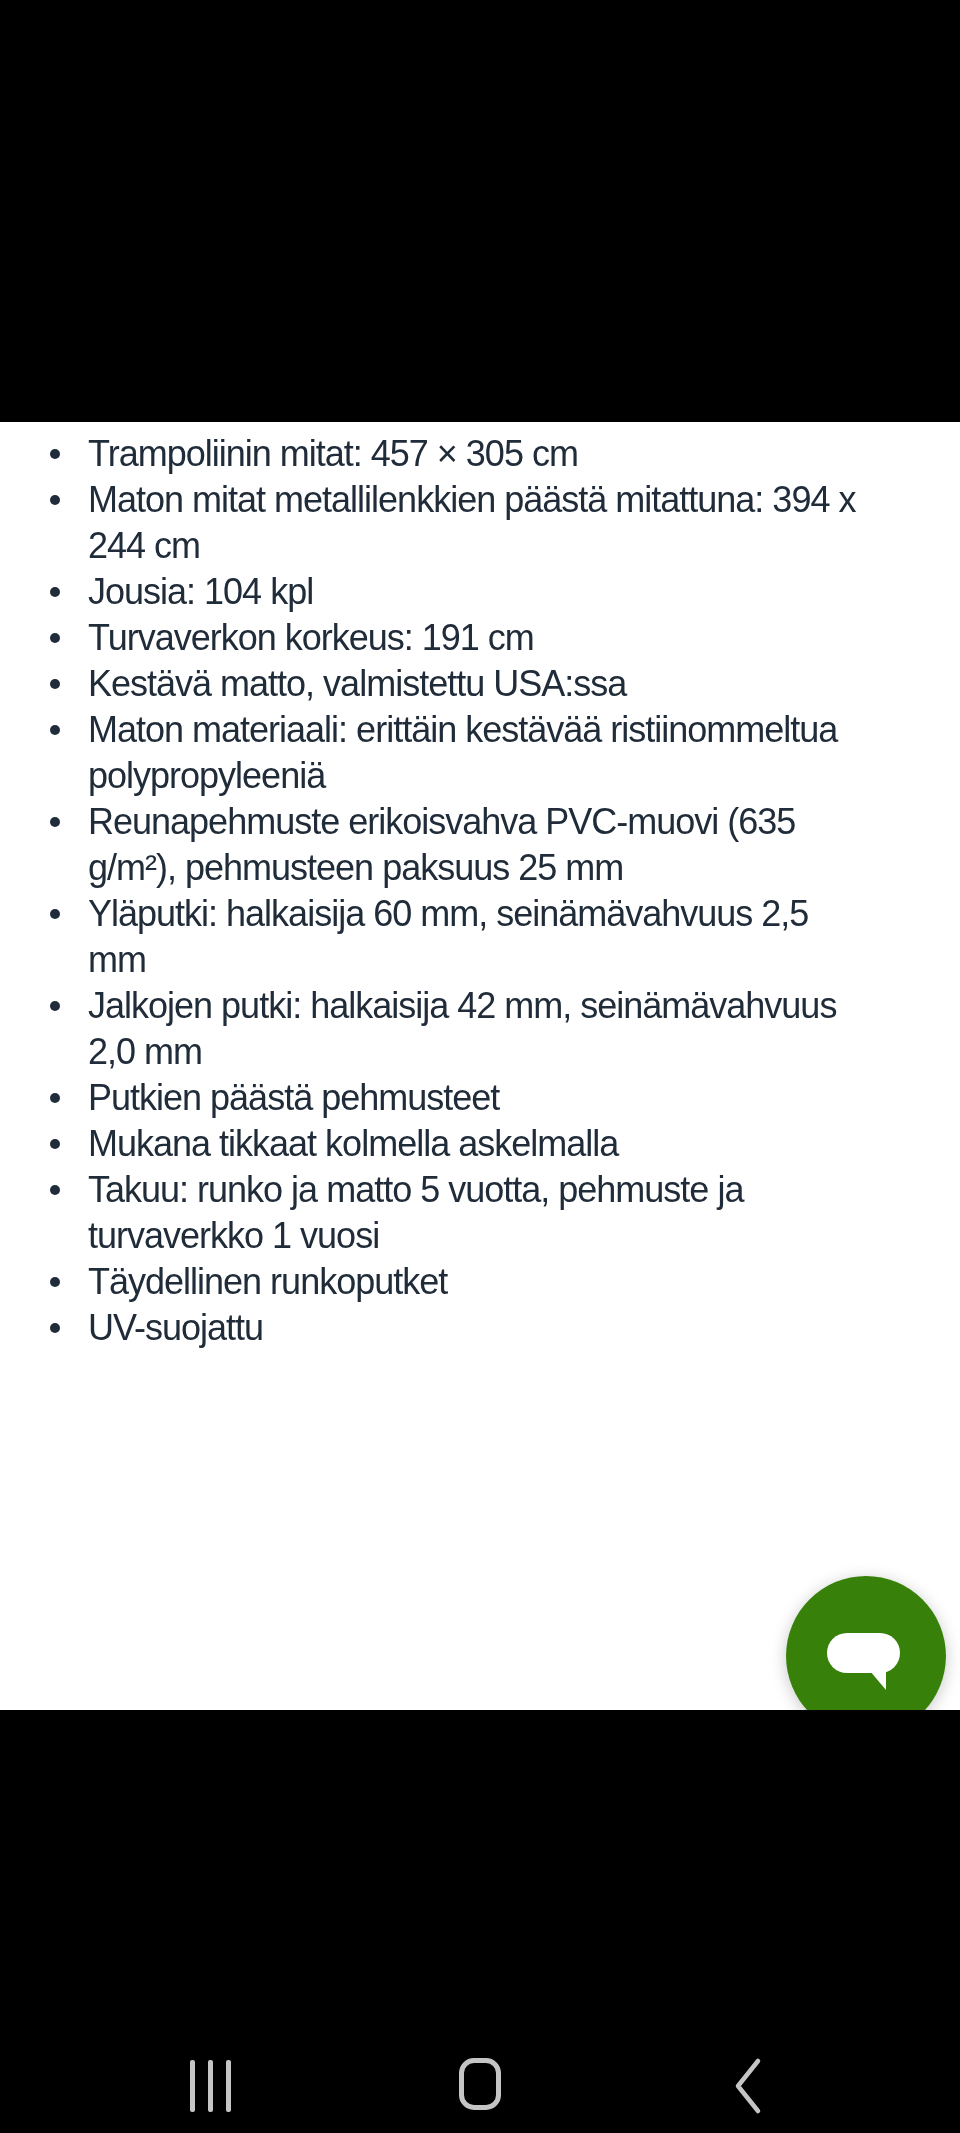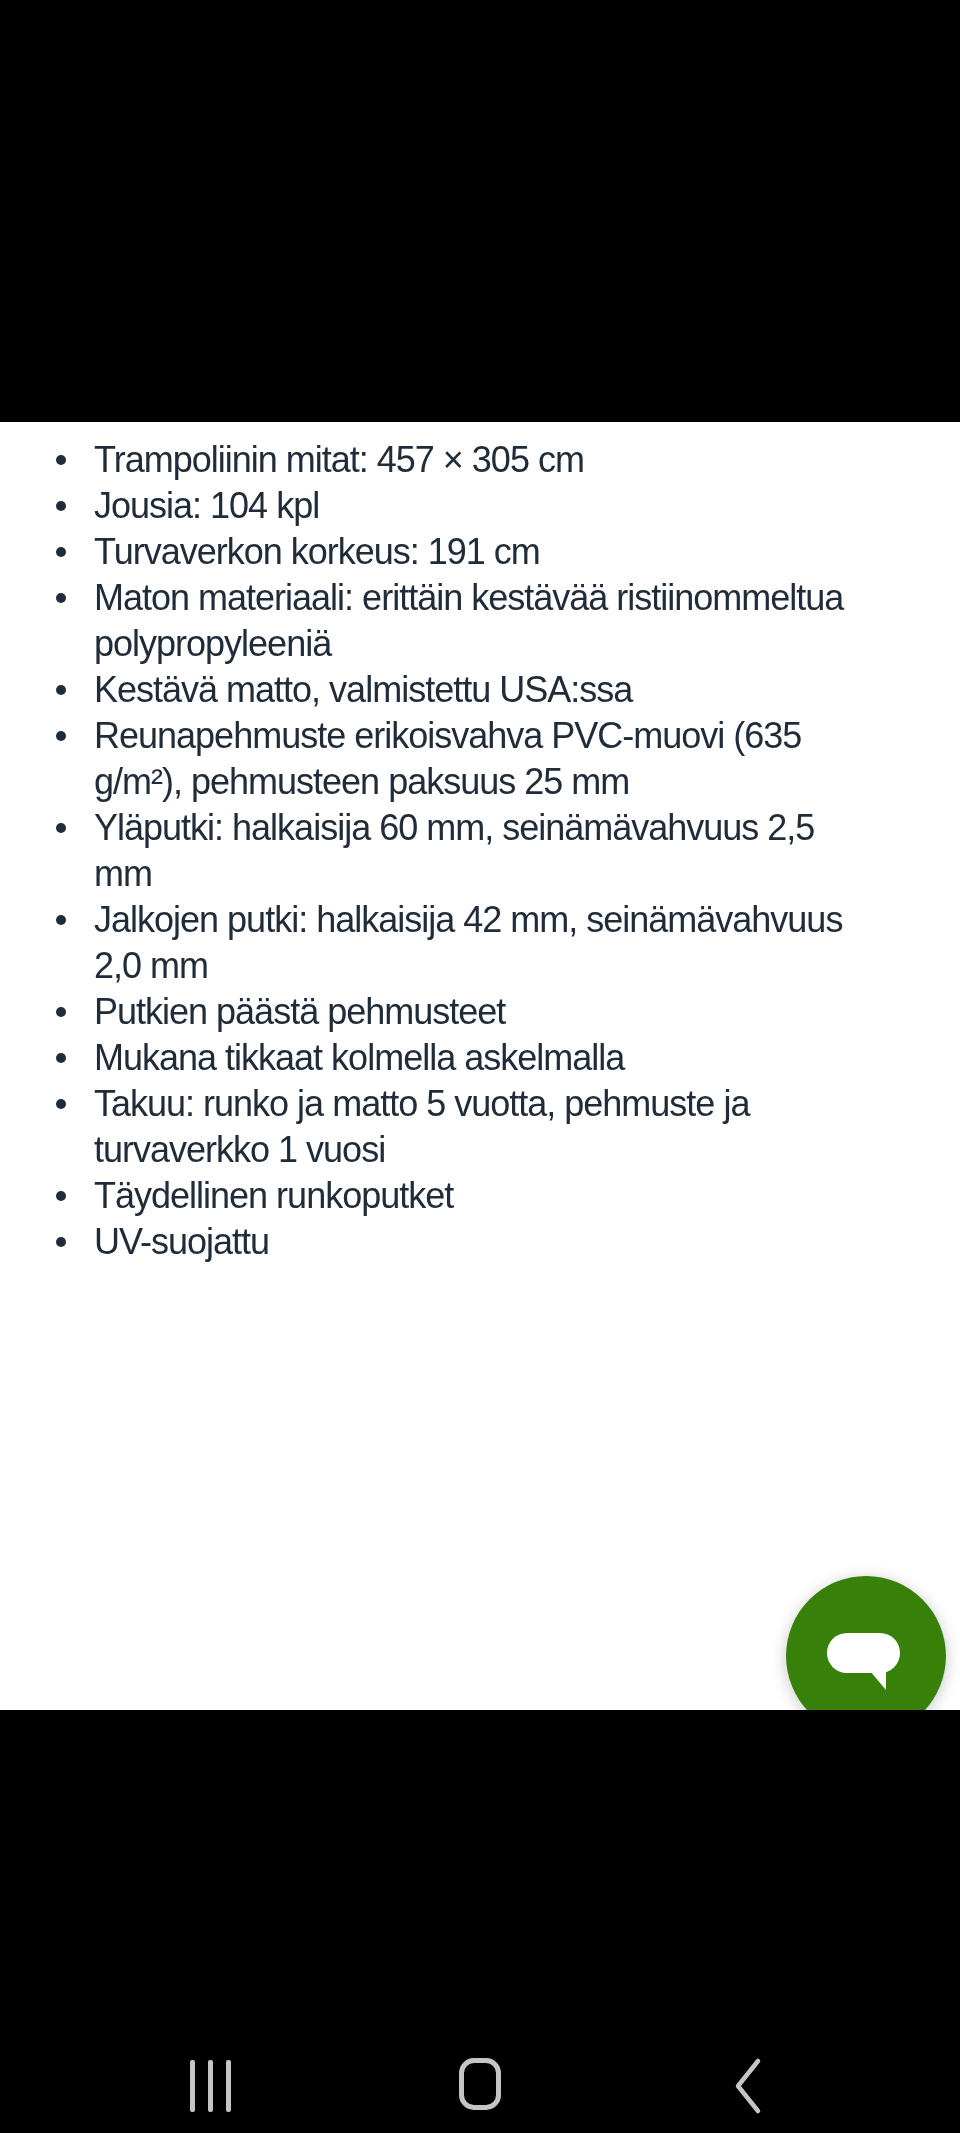--- a/index.html
+++ b/index.html
@@ -17,21 +17,21 @@
 
   .content{
     position:absolute;top:422px;left:0;width:960px;height:1288px;
     background:#ffffff;
     box-sizing:border-box;
     padding-top:9px;
     overflow:hidden;
   }
 
   ul.spec-list{
-    margin:6px;padding:0 88px;list-style:none;
+    margin:0;padding:0 88px;list-style:none;
     font-size:36px;line-height:46px;letter-spacing:-1px;
     color:#202c39;
   }
   ul.spec-list li{position:relative;margin:0;padding:0;}
   ul.spec-list li::before{
     content:"";position:absolute;left:-38px;top:18px;
     width:10px;height:10px;border-radius:50%;background:#202c39;
   }
 
   .chat-fab{
@@ -69,24 +69,25 @@
 </head>
 <body>
 
 <div class="screen">
 
   <div class="top-letterbox"></div>
 
   <section class="content">
     <ul class="spec-list">
       <li>Trampoliinin mitat: 457 × 305 cm</li>
+      <li>Maton mitat metallilenkkien päästä mitattuna: 394 x 244 cm</li>
       <li>Jousia: 104 kpl</li>
       <li>Turvaverkon korkeus: 191 cm</li>
+      <li>Kestävä matto, valmistettu USA:ssa</li>
       <li>Maton materiaali: erittäin kestävää ristiinommeltua polypropyleeniä</li>
-      <li>Kestävä matto, valmistettu USA:ssa</li>
       <li>Reunapehmuste erikoisvahva PVC-muovi (635 g/m²), pehmusteen paksuus 25 mm</li>
       <li>Yläputki: halkaisija 60 mm, seinämävahvuus 2,5 mm</li>
       <li>Jalkojen putki: halkaisija 42 mm, seinämävahvuus 2,0 mm</li>
       <li>Putkien päästä pehmusteet</li>
       <li>Mukana tikkaat kolmella askelmalla</li>
       <li>Takuu: runko ja matto 5 vuotta, pehmuste ja turvaverkko 1 vuosi</li>
       <li>Täydellinen runkoputket</li>
       <li>UV-suojattu</li>
     </ul>
 

